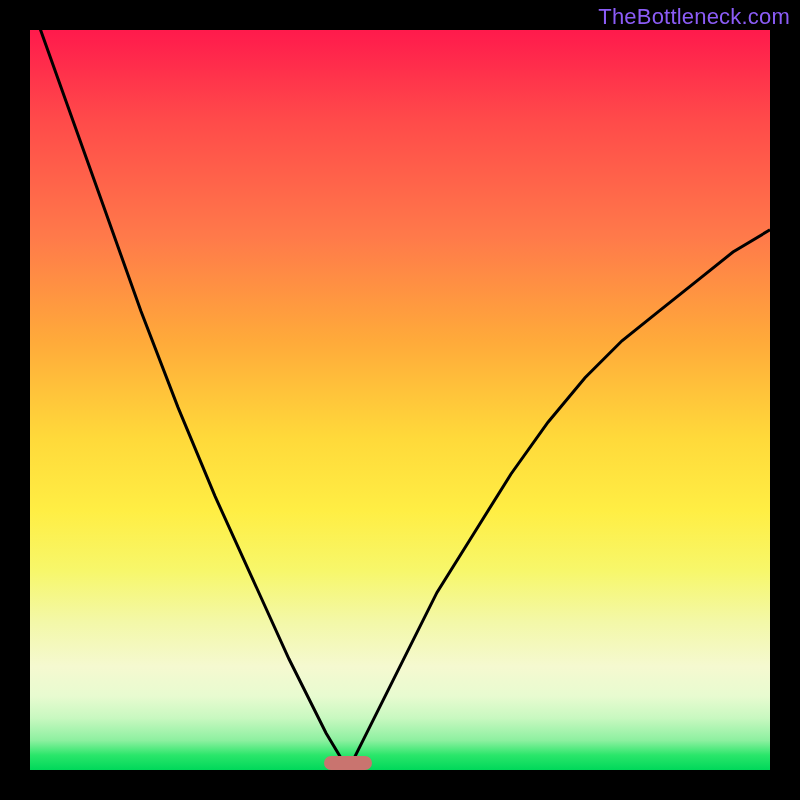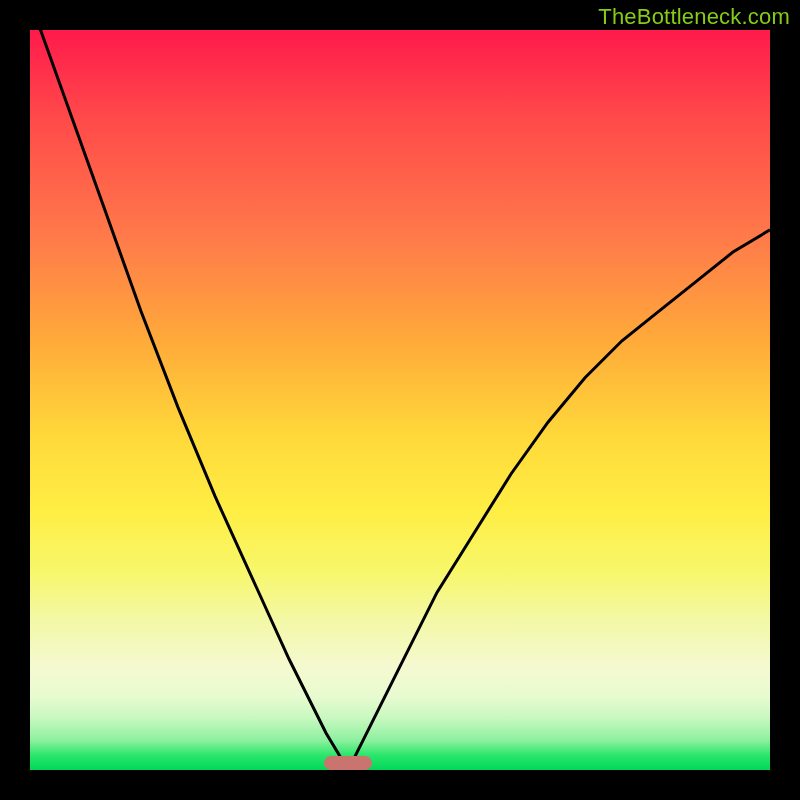--- a/index.html
+++ b/index.html
@@ -49,21 +49,21 @@
     transform: translateX(-50%);
   }
   svg.curve {
     position: absolute;
     inset: 0;
   }
   .watermark {
     position: absolute;
     top: 4px;
     right: 10px;
-    color: #84cc16;
+    color: #8b5cf6;
     font-size: 22px;
     letter-spacing: 0.2px;
     font-weight: 500;
   }
 </style>
 </head>
 <body>
 
 <div class="frame">
   <div class="gradient"></div>

